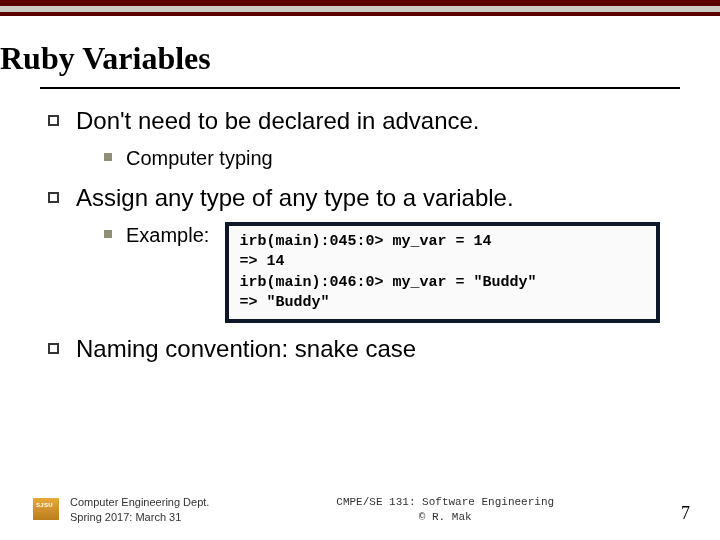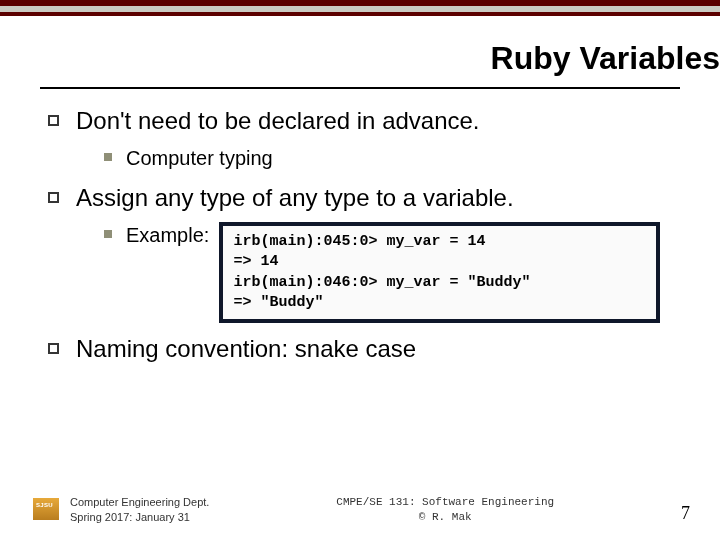--- a/index.html
+++ b/index.html
@@ -2,30 +2,30 @@
 <html><head>
 <meta charset="utf-8">
 <style>
   * { margin: 0; padding: 0; box-sizing: border-box; }
   html, body { width: 720px; height: 540px; font-family: Arial, Helvetica, sans-serif; background: #fff; color: #000; }
   .slide { position: relative; width: 720px; height: 540px; padding: 0; }
   .topbars { width: 100%; }
   .bar1 { background: #5b0000; height: 6px; }
   .bar2 { background: #cbcbc3; height: 6px; }
   .bar3 { background: #5b0000; height: 4px; }
-  .title { font-family: Liberation Sans, sans-serif; font-size: 32px; text-align: right; margin-top: 24px; margin-bottom: 10px; }
+  .title { font-family: Liberation Serif, serif; font-size: 32px; text-align: left; margin-top: 24px; margin-bottom: 10px; }
   .hr { height: 2px; background: #000; margin: 0 40px; }
   .content { padding: 18px 60px 0 48px; }
   .L1 { list-style: none; margin: 0; padding: 0; }
   .L1 > li { position: relative; padding-left: 28px; font-size: 24px; margin-bottom: 10px; }
   .L1 > li > .bullet-sq { position: absolute; left: 0; top: 8px; width: 11px; height: 11px; border: 2px solid #353535; background: #fff; }
   .L2 { list-style: none; margin: 10px 0 12px 28px; padding: 0; }
   .L2 > li { position: relative; padding-left: 22px; font-size: 20px; line-height: 1.35; }
   .L2 > li > .bullet-sm { position: absolute; left: 0; top: 8px; width: 8px; height: 8px; background: #8f8f77; }
-  .example-row { display: flex; align-items: flex-start; gap: 10px; }
+  .example-row { display: flex; align-items: flex-start; gap: 16px; }
   .codebox { border: 4px solid #0f172a; background: #fafafa; padding: 6px 10px; font-family: "Courier New", Courier, monospace; font-size: 15px; font-weight: bold; line-height: 1.35; flex: 1; }
   .footer { position: absolute; bottom: 16px; left: 0; right: 0; display: flex; align-items: flex-end; justify-content: space-between; padding: 0 30px; font-size: 11px; color: #333; margin-top: 48px; }
   .footer-left { display: flex; align-items: flex-end; gap: 8px; }
   .logo { width: 32px; height: 28px; position: relative; }
   .logo .logo-box { width: 26px; height: 22px; background: linear-gradient(180deg, #e7a93a, #b97d1e); position: absolute; left: 3px; top: 2px; }
   .logo .logo-text { position: absolute; left: 6px; top: 6px; font-size: 6px; color: #fff; line-height: 1; font-weight: bold; letter-spacing: 0.3px; }
   .footer-col { line-height: 1.3; }
   .footer-center { text-align: center; flex: 1; font-family: Liberation Mono, monospace; }
   .page-num { font-size: 18px; font-family: Georgia, serif; color: #000; }
 </style>
@@ -84,21 +84,21 @@
   </div>
 
   <div class="footer">
     <div class="footer-left">
       <div class="logo">
         <div class="logo-box"></div>
         <div class="logo-text">SJSU</div>
       </div>
       <div class="footer-col">
         <div>Computer Engineering Dept.</div>
-        <div>Spring 2017: January 31</div>
+        <div>Spring 2017: March 31</div>
       </div>
     </div>
     <div class="footer-col footer-center">
       <div>CMPE/SE 131: Software Engineering</div>
       <div>© R. Mak</div>
     </div>
     <div class="page-num">7</div>
   </div>
 </div>
 

